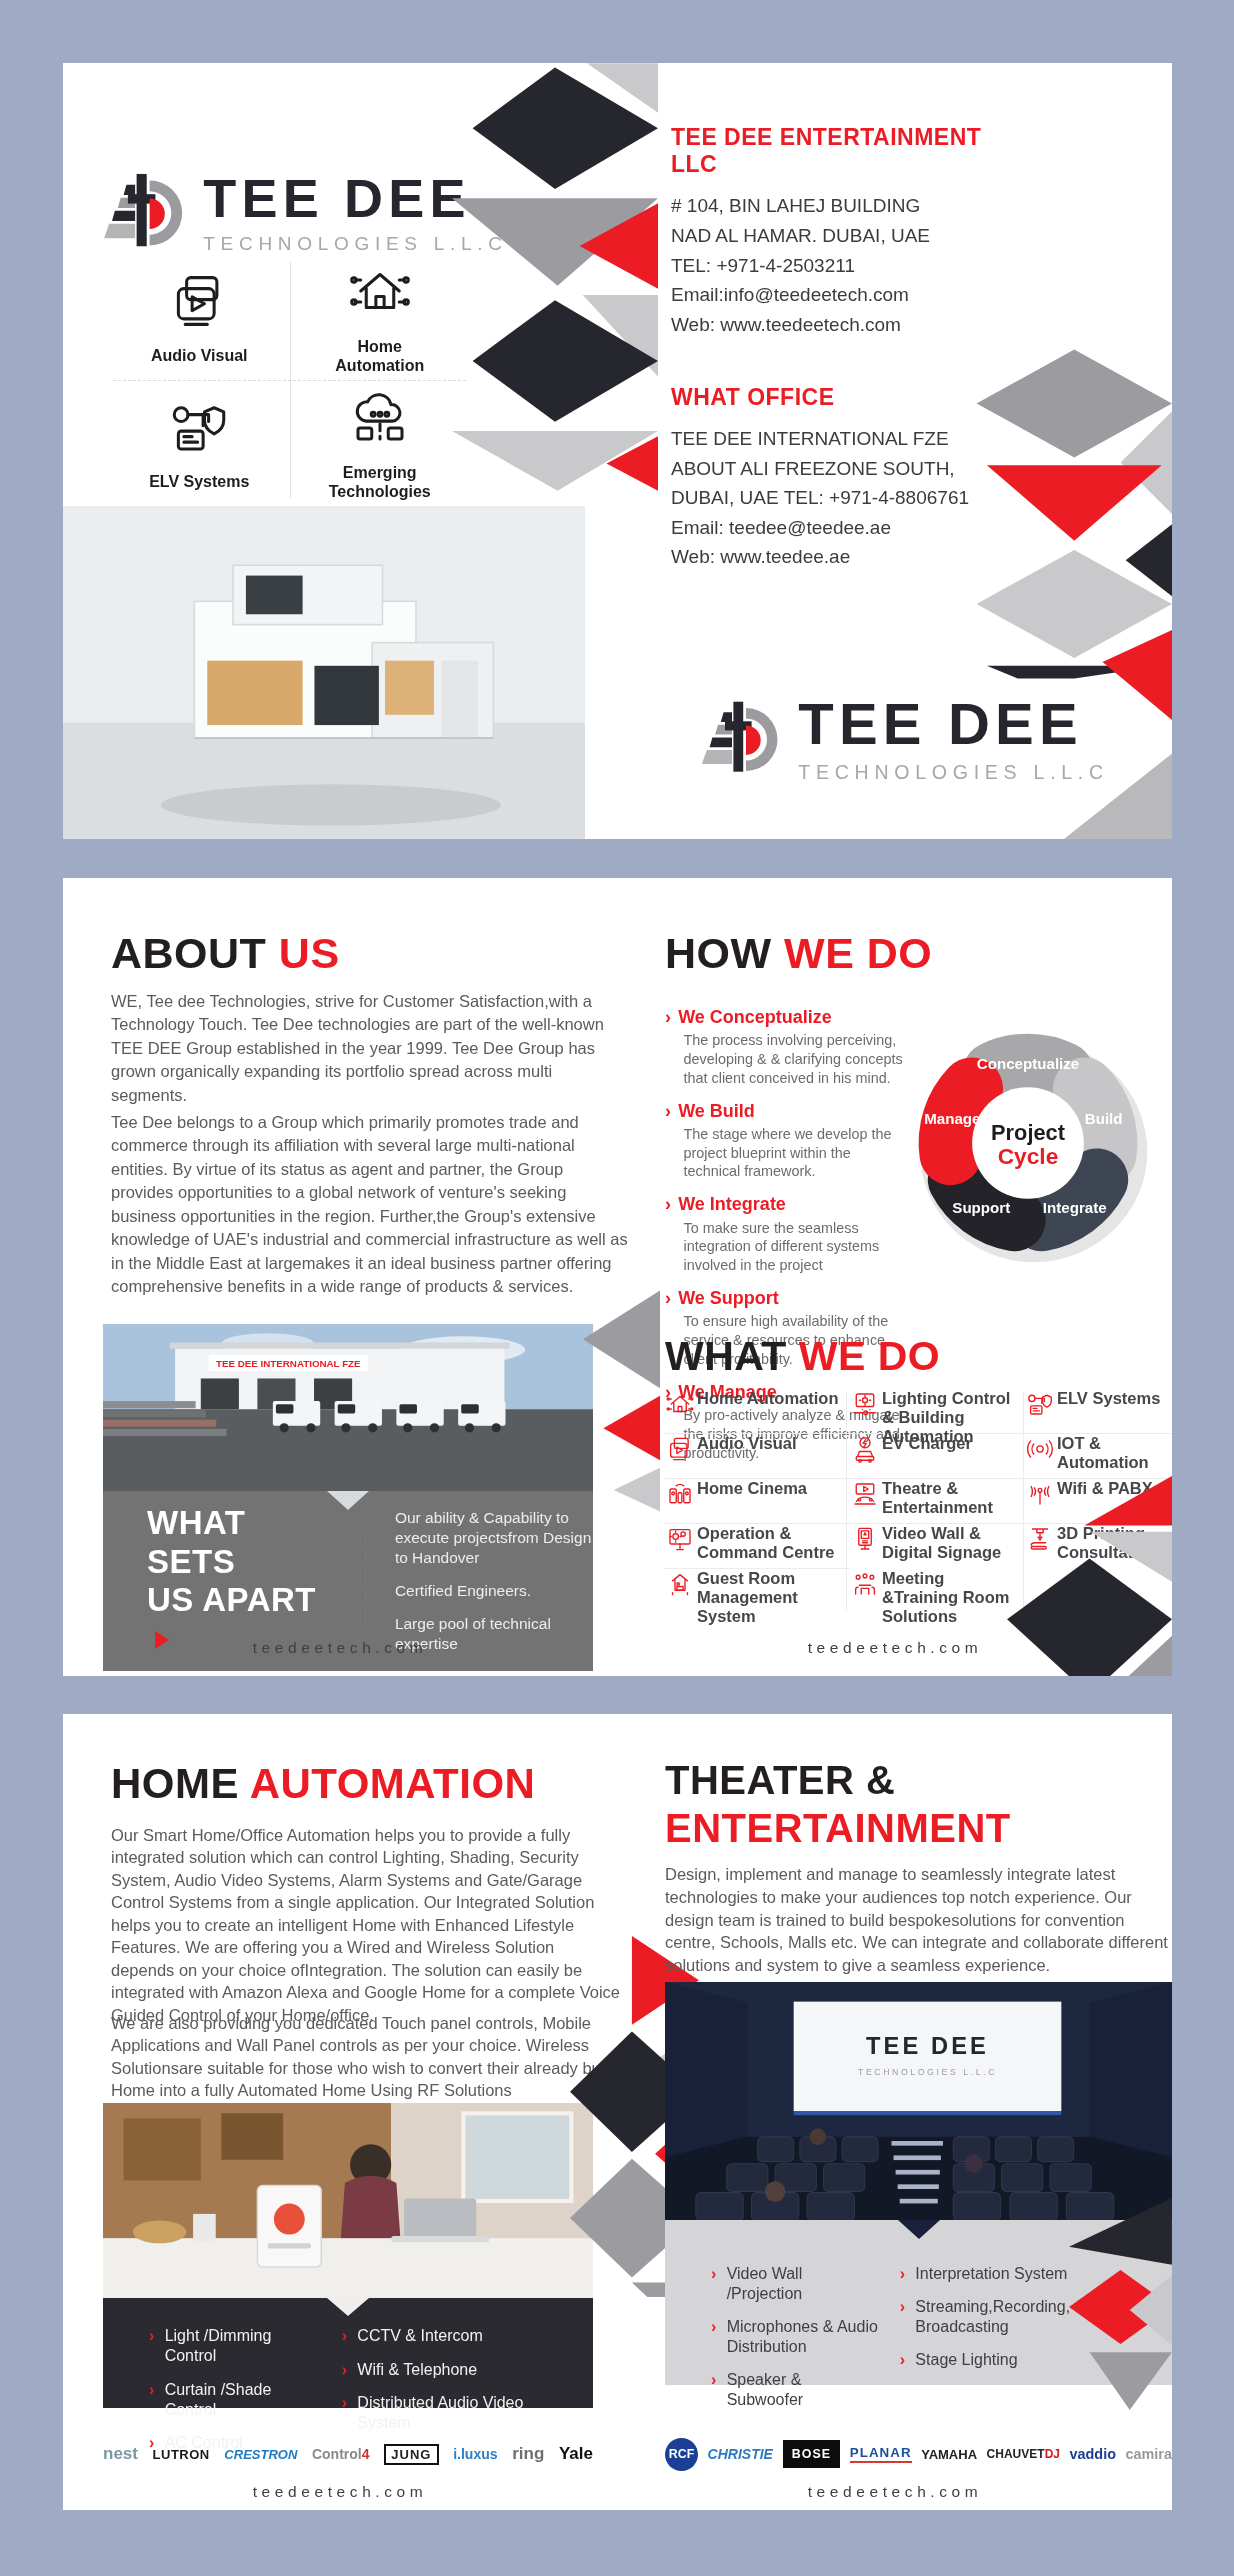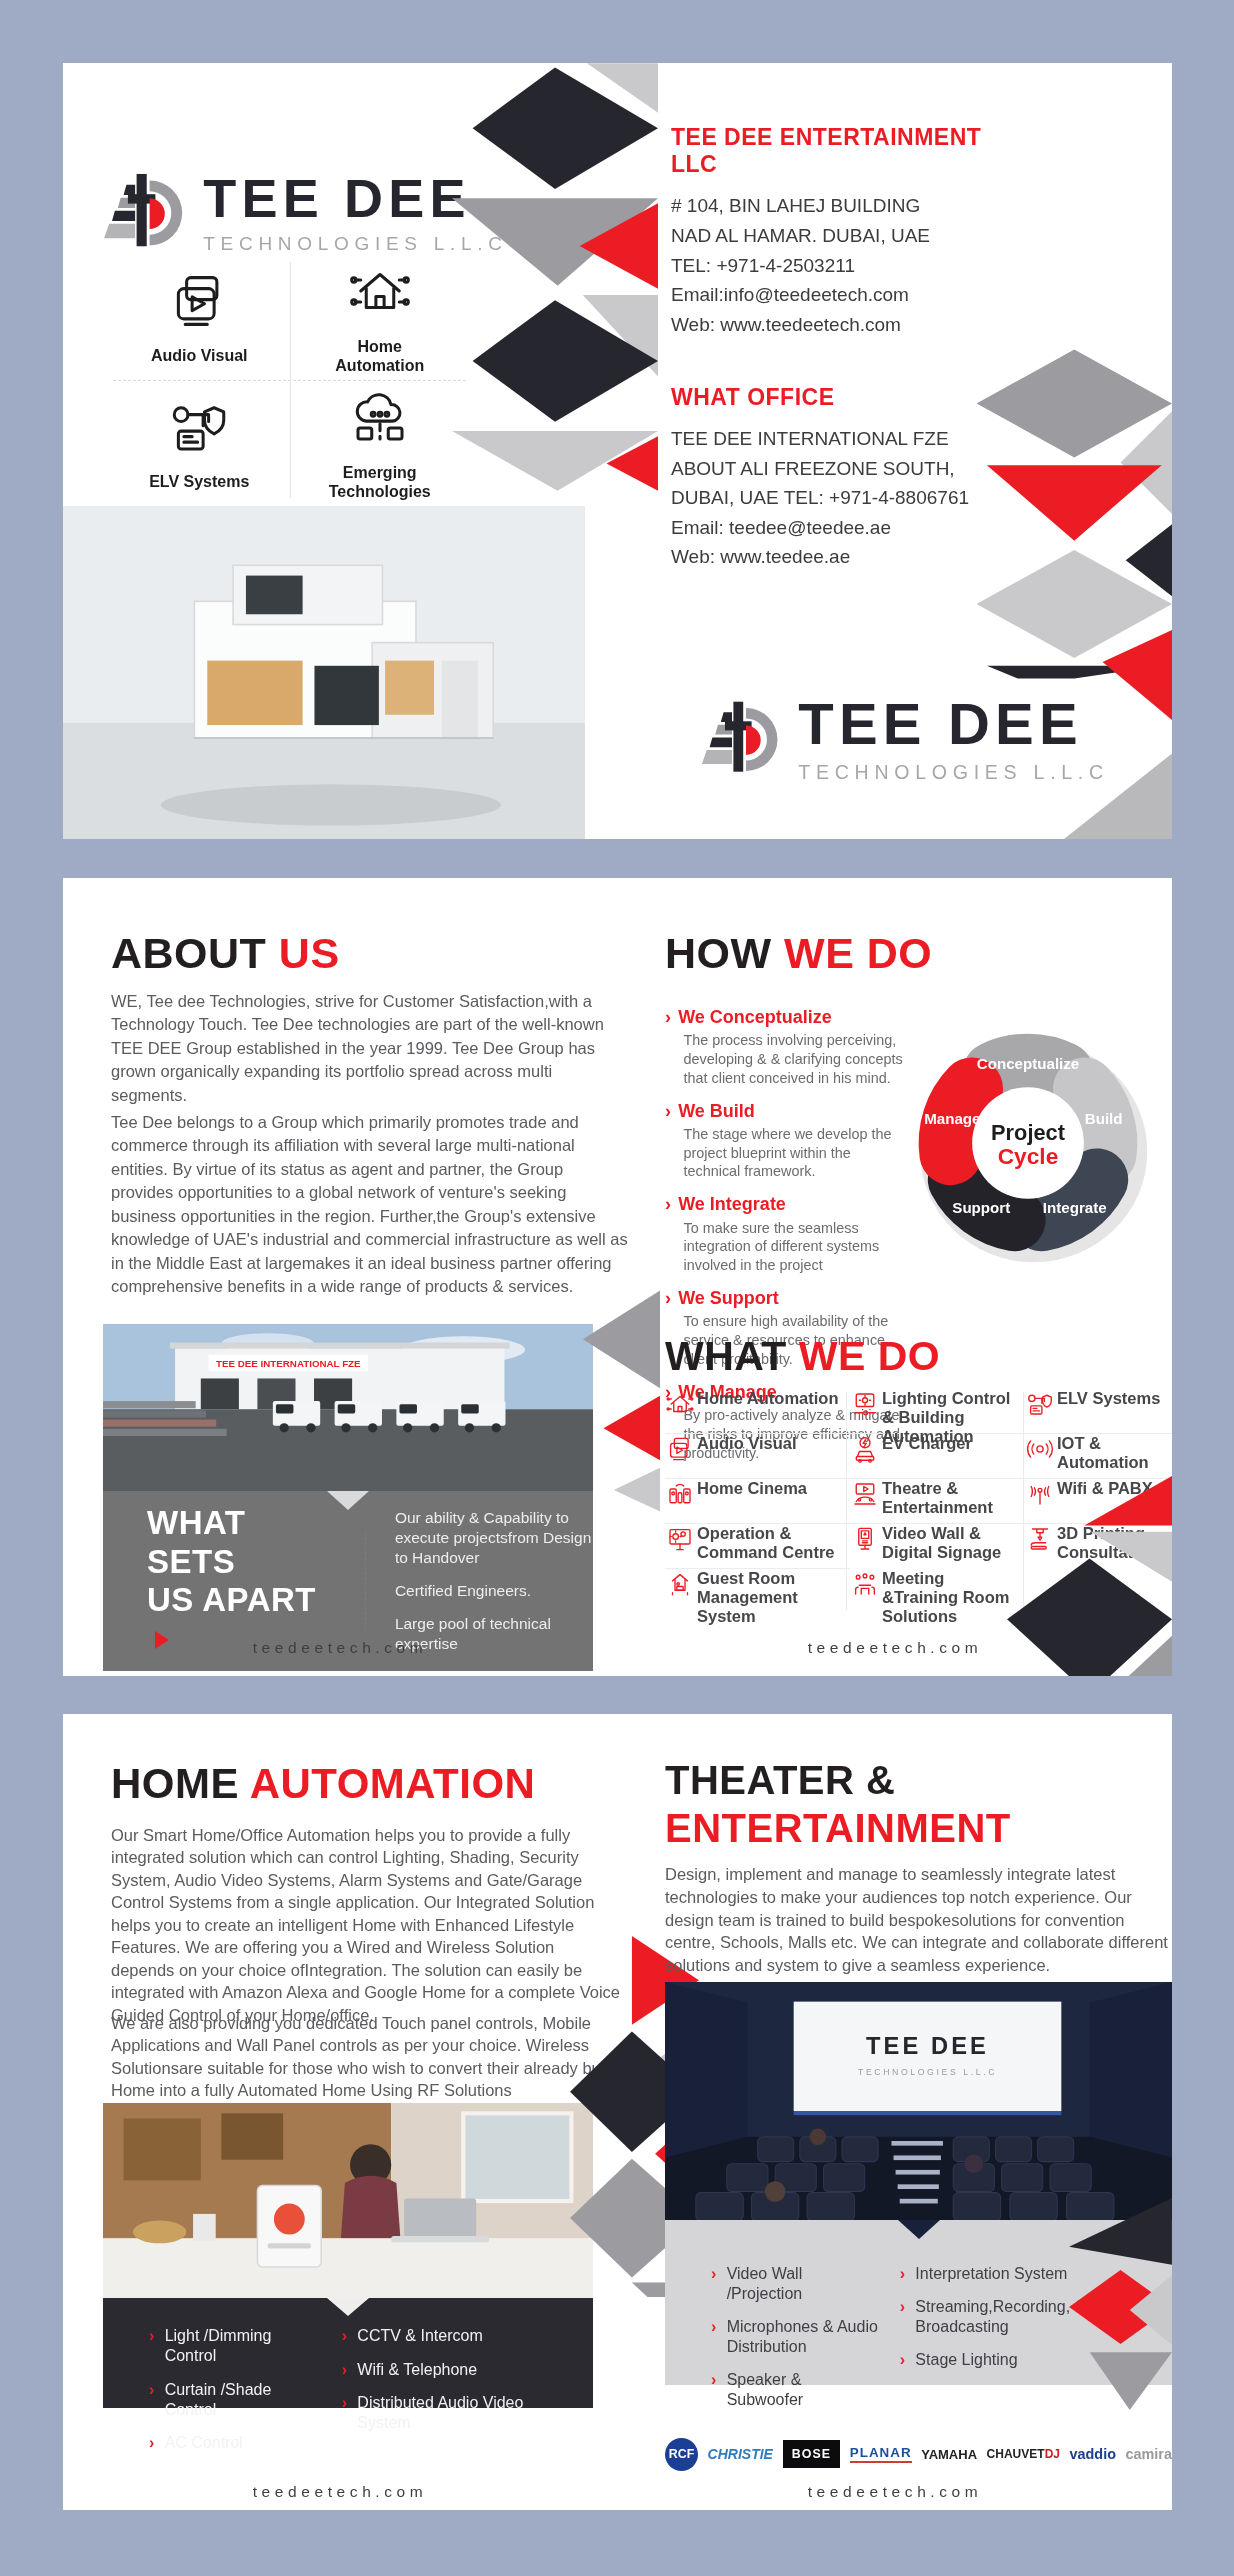--- a/index.html
+++ b/index.html
@@ -702,20 +702,30 @@
       </div>
   </div>
 
   <svg class="deco" style="right:0;top:484px;width:103px;height:216px" viewBox="0 0 200 420">
     <polygon fill="#26262e" points="0,95 200,0 200,130"></polygon>
     <polygon fill="#ec1c24" points="100,140 200,212 100,284 0,212"></polygon>
     <polygon fill="#c9c9cb" points="200,150 200,286 118,218"></polygon>
     <polygon fill="#9c9ca0" points="40,300 200,300 118,412"></polygon>
   </svg>
 
+  <div class="logos-row lrow-left" id="logos-left">
+      <span class="plogo" data-logo="nest">nest</span>
+      <span class="plogo" data-logo="lutron">LUTRON</span>
+      <span class="plogo" data-logo="crestron">CRESTRON</span>
+      <span class="plogo" data-logo="control4">Control<span class="accent">4</span></span>
+      <span class="plogo" data-logo="jung">JUNG</span>
+      <span class="plogo" data-logo="i-luxus">i.luxus</span>
+      <span class="plogo" data-logo="ring">ring</span>
+      <span class="plogo" data-logo="yale">Yale</span>
+    </div>
   <div class="logos-row lrow-right" id="logos-right">
       <span class="plogo" data-logo="rcf">RCF</span>
       <span class="plogo" data-logo="christie">CHRISTIE</span>
       <span class="plogo" data-logo="bose">BOSE</span>
       <span class="plogo" data-logo="planar">PLANAR</span>
       <span class="plogo" data-logo="yamaha">YAMAHA</span>
       <span class="plogo" data-logo="chauvet-dj">CHAUVET<span class="accent">DJ</span></span>
       <span class="plogo" data-logo="vaddio">vaddio</span>
       <span class="plogo" data-logo="camira">camira</span>
     </div>

